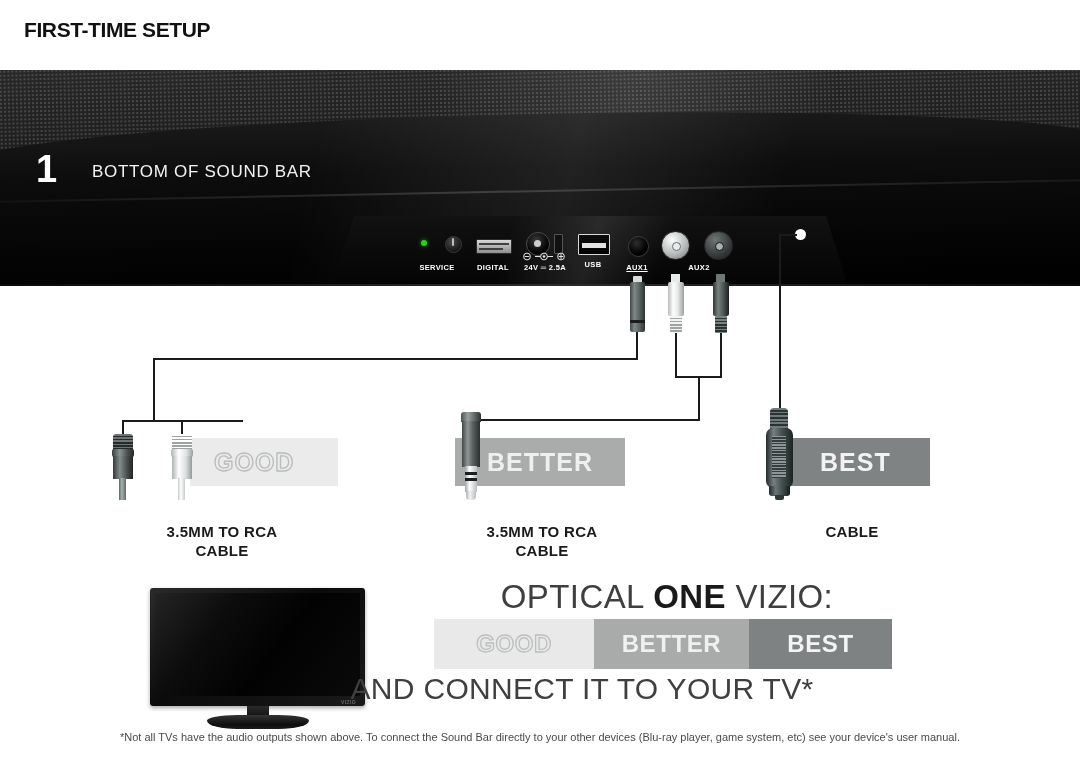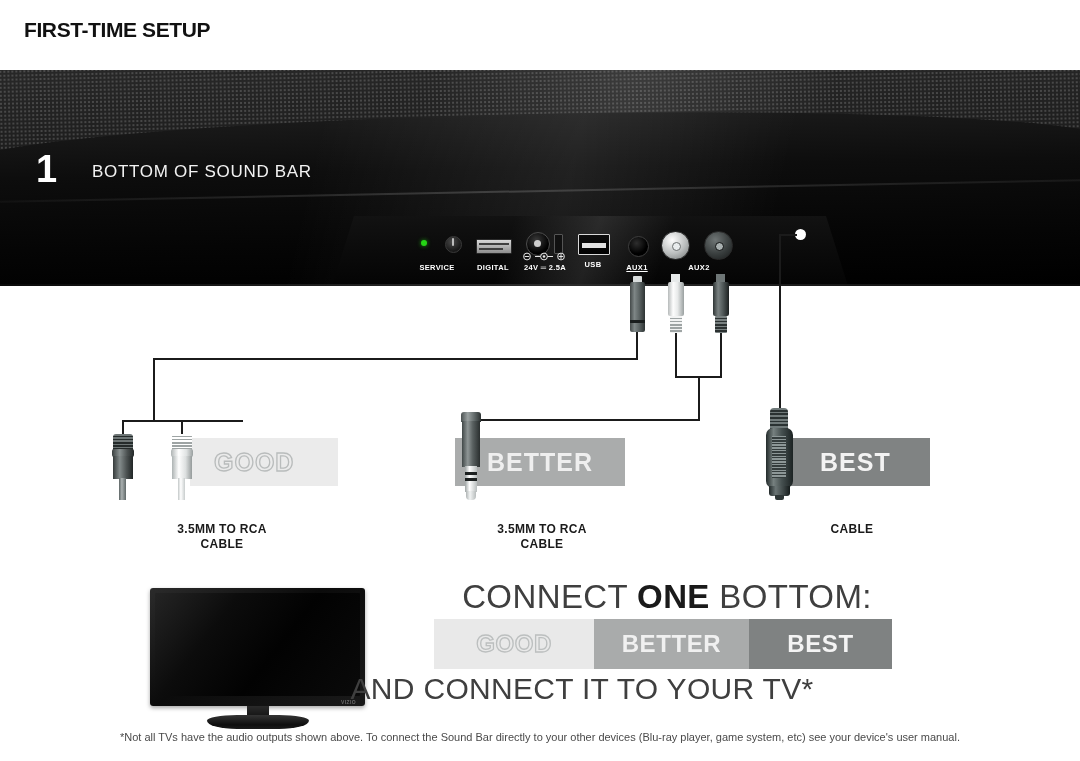--- a/index.html
+++ b/index.html
@@ -200,21 +200,21 @@
   .badge-good span{
     margin-left:24px;color:transparent;-webkit-text-stroke:1.3px #b9bcbc;
   }
   .badge-better{left:455px;top:438px;width:170px;background:#aaacac;}
   .badge-better span{margin-left:32px;color:#efefef;}
   .badge-best{left:778px;top:438px;width:152px;background:#808383;}
   .badge-best span{margin-left:42px;color:#f3f3f3;}
 
   .cap{
     position:absolute;text-align:center;
-    font-size:12px;font-weight:bold;color:#1a1a1a;line-height:1.28;letter-spacing:.3px;
+    font-size:15px;font-weight:bold;color:#1a1a1a;line-height:1.28;letter-spacing:.3px;
   }
 
   
   .tv{position:absolute;left:150px;top:588px;}
   .tv-bezel{
     position:absolute;left:0;top:0;width:215px;height:118px;
     background:linear-gradient(145deg,#2b2b2b,#0b0b0b 45%,#1a1a1a);
     border-radius:3px;
     box-shadow:0 2px 4px rgba(0,0,0,.35);
   }
@@ -397,21 +397,21 @@
   <div class="tv">
     <div class="tv-bezel">
       <div class="tv-screen"></div>
       <div class="tv-logo">VIZIO</div>
     </div>
     <div class="tv-neck"></div>
     <div class="tv-base"></div>
   </div>
 
   <div class="choose">
-    <span>CONNECT </span><b>ONE</b><span> BOTTOM:</span>
+    <span>OPTICAL </span><b>ONE</b><span> VIZIO:</span>
   </div>
 
   <div class="strip">
     <div class="strip-seg seg-good">GOOD</div>
     <div class="strip-seg seg-better">BETTER</div>
     <div class="strip-seg seg-best">BEST</div>
   </div>
 
   <div class="connect">AND CONNECT IT TO YOUR TV*</div>
 

